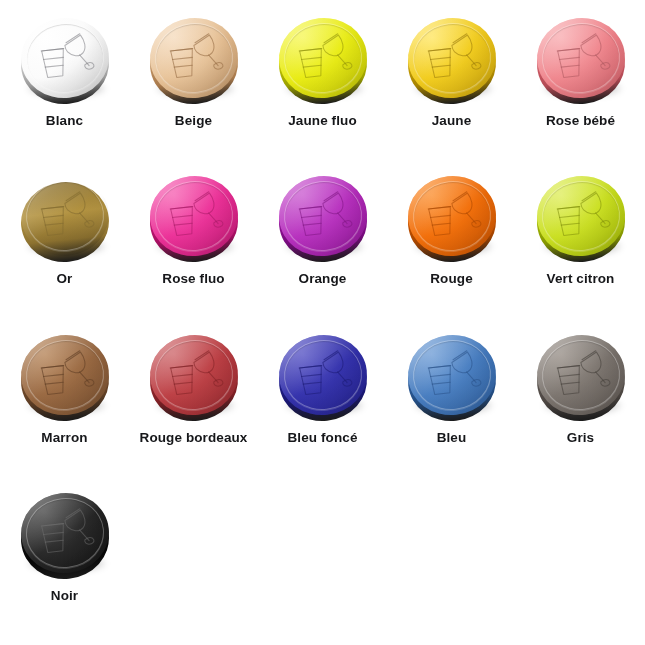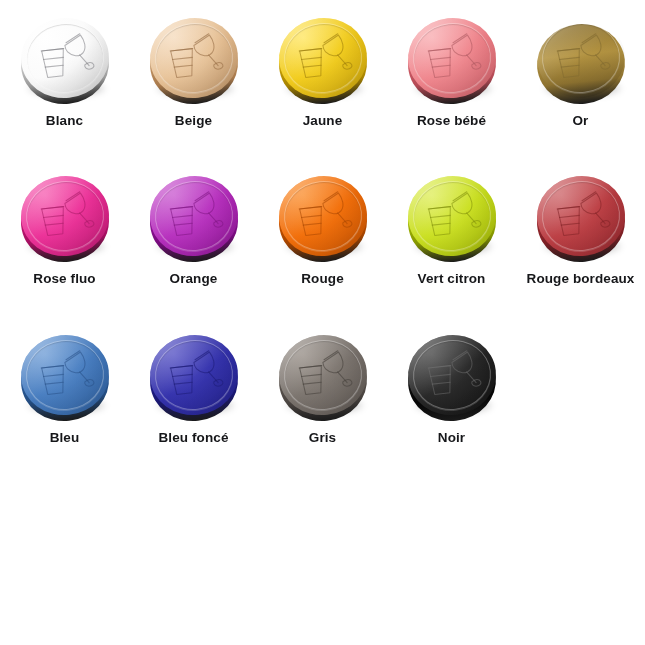--- a/index.html
+++ b/index.html
@@ -191,20 +191,45 @@
             </div>
           </div>
         </div>
       </div>
       <div class="token-label">Beige</div>
     </div>
     <div class="token-cell">
       <div class="coin-stage">
         <div class="coin-shadow"></div>
         <div class="coin">
+          <div class="coin-rim" style="background: linear-gradient(rgb(155, 160, 0) 0%, rgb(201, 204, 5) 38%, rgb(155, 160, 0) 72%, rgb(26, 26, 26) 100%);"></div>
+          <div class="coin-face" style="background: radial-gradient(at 30% 22%, rgb(246, 247, 94) 0%, rgb(233, 236, 22) 46%, rgb(201, 204, 5) 92%, rgb(155, 160, 0) 100%);">
+            <div class="coin-gloss"></div>
+            <div class="coin-ring"></div>
+            <div class="coin-emboss">
+              <svg viewBox="0 0 66 58" fill="none" stroke="rgba(140,142,10,0.55)" stroke-width="1.05" stroke-linecap="round" stroke-linejoin="round">
+                <path d="M10.5 19.5 L13.8 46.5 L29.0 46.5 L32.3 19.5 Z"></path>
+                <path d="M10.0 19.5 L32.8 19.5"></path>
+                <path d="M11.4 28.2 L31.4 28.2"></path>
+                <path d="M12.3 36.0 L30.5 36.0"></path>
+                <path d="M34.2 16.5 L50.8 7.8 C54.6 14.0 55.6 21.4 51.4 25.8 C47.4 30.0 40.2 28.0 36.2 23.2 C34.9 21.6 34.2 19.0 34.2 16.5 Z"></path>
+                <path d="M35.6 14.0 L50.2 6.4"></path>
+                <path d="M47.8 27.4 L56.2 39.2"></path>
+                <path d="M52.0 38.0 C55.4 35.2 59.6 35.6 60.8 38.4 C61.8 40.8 59.2 43.0 55.6 42.6 C53.0 42.3 51.2 40.2 52.0 38.0 Z"></path>
+              </svg>
+            </div>
+          </div>
+        </div>
+      </div>
+      <div class="token-label">Jaune fluo</div>
+    </div>
+    <div class="token-cell">
+      <div class="coin-stage">
+        <div class="coin-shadow"></div>
+        <div class="coin">
           <div class="coin-rim" style="background: linear-gradient(rgb(167, 131, 0) 0%, rgb(210, 169, 10) 38%, rgb(167, 131, 0) 72%, rgb(26, 26, 26) 100%);"></div>
           <div class="coin-face" style="background: radial-gradient(at 30% 22%, rgb(255, 231, 104) 0%, rgb(242, 205, 32) 46%, rgb(210, 169, 10) 92%, rgb(167, 131, 0) 100%);">
             <div class="coin-gloss"></div>
             <div class="coin-ring"></div>
             <div class="coin-emboss">
               <svg viewBox="0 0 66 58" fill="none" stroke="rgba(150,118,10,0.55)" stroke-width="1.05" stroke-linecap="round" stroke-linejoin="round">
                 <path d="M10.5 19.5 L13.8 46.5 L29.0 46.5 L32.3 19.5 Z"></path>
                 <path d="M10.0 19.5 L32.8 19.5"></path>
                 <path d="M11.4 28.2 L31.4 28.2"></path>
                 <path d="M12.3 36.0 L30.5 36.0"></path>
@@ -366,20 +391,45 @@
             </div>
           </div>
         </div>
       </div>
       <div class="token-label">Vert citron</div>
     </div>
     <div class="token-cell">
       <div class="coin-stage">
         <div class="coin-shadow"></div>
         <div class="coin">
+          <div class="coin-rim" style="background: linear-gradient(rgb(95, 62, 36) 0%, rgb(124, 82, 49) 38%, rgb(95, 62, 36) 72%, rgb(26, 26, 26) 100%);"></div>
+          <div class="coin-face" style="background: radial-gradient(at 30% 22%, rgb(185, 138, 96) 0%, rgb(154, 106, 67) 46%, rgb(124, 82, 49) 92%, rgb(95, 62, 36) 100%);">
+            <div class="coin-gloss"></div>
+            <div class="coin-ring"></div>
+            <div class="coin-emboss">
+              <svg viewBox="0 0 66 58" fill="none" stroke="rgba(95,62,36,0.60)" stroke-width="1.05" stroke-linecap="round" stroke-linejoin="round">
+                <path d="M10.5 19.5 L13.8 46.5 L29.0 46.5 L32.3 19.5 Z"></path>
+                <path d="M10.0 19.5 L32.8 19.5"></path>
+                <path d="M11.4 28.2 L31.4 28.2"></path>
+                <path d="M12.3 36.0 L30.5 36.0"></path>
+                <path d="M34.2 16.5 L50.8 7.8 C54.6 14.0 55.6 21.4 51.4 25.8 C47.4 30.0 40.2 28.0 36.2 23.2 C34.9 21.6 34.2 19.0 34.2 16.5 Z"></path>
+                <path d="M35.6 14.0 L50.2 6.4"></path>
+                <path d="M47.8 27.4 L56.2 39.2"></path>
+                <path d="M52.0 38.0 C55.4 35.2 59.6 35.6 60.8 38.4 C61.8 40.8 59.2 43.0 55.6 42.6 C53.0 42.3 51.2 40.2 52.0 38.0 Z"></path>
+              </svg>
+            </div>
+          </div>
+        </div>
+      </div>
+      <div class="token-label">Marron</div>
+    </div>
+    <div class="token-cell">
+      <div class="coin-stage">
+        <div class="coin-shadow"></div>
+        <div class="coin">
           <div class="coin-rim" style="background: linear-gradient(rgb(124, 31, 36) 0%, rgb(156, 42, 48) 38%, rgb(124, 31, 36) 72%, rgb(26, 26, 26) 100%);"></div>
           <div class="coin-face" style="background: radial-gradient(at 30% 22%, rgb(208, 110, 114) 0%, rgb(189, 65, 70) 46%, rgb(156, 42, 48) 92%, rgb(124, 31, 36) 100%);">
             <div class="coin-gloss"></div>
             <div class="coin-ring"></div>
             <div class="coin-emboss">
               <svg viewBox="0 0 66 58" fill="none" stroke="rgba(125,32,37,0.55)" stroke-width="1.05" stroke-linecap="round" stroke-linejoin="round">
                 <path d="M10.5 19.5 L13.8 46.5 L29.0 46.5 L32.3 19.5 Z"></path>
                 <path d="M10.0 19.5 L32.8 19.5"></path>
                 <path d="M11.4 28.2 L31.4 28.2"></path>
                 <path d="M12.3 36.0 L30.5 36.0"></path>
@@ -391,20 +441,45 @@
             </div>
           </div>
         </div>
       </div>
       <div class="token-label">Rouge bordeaux</div>
     </div>
     <div class="token-cell">
       <div class="coin-stage">
         <div class="coin-shadow"></div>
         <div class="coin">
+          <div class="coin-rim" style="background: linear-gradient(rgb(25, 23, 112) 0%, rgb(35, 33, 144) 38%, rgb(25, 23, 112) 72%, rgb(26, 26, 26) 100%);"></div>
+          <div class="coin-face" style="background: radial-gradient(at 30% 22%, rgb(93, 90, 199) 0%, rgb(54, 52, 173) 46%, rgb(35, 33, 144) 92%, rgb(25, 23, 112) 100%);">
+            <div class="coin-gloss"></div>
+            <div class="coin-ring"></div>
+            <div class="coin-emboss">
+              <svg viewBox="0 0 66 58" fill="none" stroke="rgba(30,28,120,0.60)" stroke-width="1.05" stroke-linecap="round" stroke-linejoin="round">
+                <path d="M10.5 19.5 L13.8 46.5 L29.0 46.5 L32.3 19.5 Z"></path>
+                <path d="M10.0 19.5 L32.8 19.5"></path>
+                <path d="M11.4 28.2 L31.4 28.2"></path>
+                <path d="M12.3 36.0 L30.5 36.0"></path>
+                <path d="M34.2 16.5 L50.8 7.8 C54.6 14.0 55.6 21.4 51.4 25.8 C47.4 30.0 40.2 28.0 36.2 23.2 C34.9 21.6 34.2 19.0 34.2 16.5 Z"></path>
+                <path d="M35.6 14.0 L50.2 6.4"></path>
+                <path d="M47.8 27.4 L56.2 39.2"></path>
+                <path d="M52.0 38.0 C55.4 35.2 59.6 35.6 60.8 38.4 C61.8 40.8 59.2 43.0 55.6 42.6 C53.0 42.3 51.2 40.2 52.0 38.0 Z"></path>
+              </svg>
+            </div>
+          </div>
+        </div>
+      </div>
+      <div class="token-label">Bleu foncé</div>
+    </div>
+    <div class="token-cell">
+      <div class="coin-stage">
+        <div class="coin-shadow"></div>
+        <div class="coin">
           <div class="coin-rim" style="background: linear-gradient(rgb(35, 76, 128) 0%, rgb(47, 97, 162) 38%, rgb(35, 76, 128) 72%, rgb(26, 26, 26) 100%);"></div>
           <div class="coin-face" style="background: radial-gradient(at 30% 22%, rgb(118, 162, 216) 0%, rgb(74, 127, 193) 46%, rgb(47, 97, 162) 92%, rgb(35, 76, 128) 100%);">
             <div class="coin-gloss"></div>
             <div class="coin-ring"></div>
             <div class="coin-emboss">
               <svg viewBox="0 0 66 58" fill="none" stroke="rgba(40,80,135,0.55)" stroke-width="1.05" stroke-linecap="round" stroke-linejoin="round">
                 <path d="M10.5 19.5 L13.8 46.5 L29.0 46.5 L32.3 19.5 Z"></path>
                 <path d="M10.0 19.5 L32.8 19.5"></path>
                 <path d="M11.4 28.2 L31.4 28.2"></path>
                 <path d="M12.3 36.0 L30.5 36.0"></path>
@@ -416,45 +491,20 @@
             </div>
           </div>
         </div>
       </div>
       <div class="token-label">Bleu</div>
     </div>
     <div class="token-cell">
       <div class="coin-stage">
         <div class="coin-shadow"></div>
         <div class="coin">
-          <div class="coin-rim" style="background: linear-gradient(rgb(25, 23, 112) 0%, rgb(35, 33, 144) 38%, rgb(25, 23, 112) 72%, rgb(26, 26, 26) 100%);"></div>
-          <div class="coin-face" style="background: radial-gradient(at 30% 22%, rgb(93, 90, 199) 0%, rgb(54, 52, 173) 46%, rgb(35, 33, 144) 92%, rgb(25, 23, 112) 100%);">
-            <div class="coin-gloss"></div>
-            <div class="coin-ring"></div>
-            <div class="coin-emboss">
-              <svg viewBox="0 0 66 58" fill="none" stroke="rgba(30,28,120,0.60)" stroke-width="1.05" stroke-linecap="round" stroke-linejoin="round">
-                <path d="M10.5 19.5 L13.8 46.5 L29.0 46.5 L32.3 19.5 Z"></path>
-                <path d="M10.0 19.5 L32.8 19.5"></path>
-                <path d="M11.4 28.2 L31.4 28.2"></path>
-                <path d="M12.3 36.0 L30.5 36.0"></path>
-                <path d="M34.2 16.5 L50.8 7.8 C54.6 14.0 55.6 21.4 51.4 25.8 C47.4 30.0 40.2 28.0 36.2 23.2 C34.9 21.6 34.2 19.0 34.2 16.5 Z"></path>
-                <path d="M35.6 14.0 L50.2 6.4"></path>
-                <path d="M47.8 27.4 L56.2 39.2"></path>
-                <path d="M52.0 38.0 C55.4 35.2 59.6 35.6 60.8 38.4 C61.8 40.8 59.2 43.0 55.6 42.6 C53.0 42.3 51.2 40.2 52.0 38.0 Z"></path>
-              </svg>
-            </div>
-          </div>
-        </div>
-      </div>
-      <div class="token-label">Bleu foncé</div>
-    </div>
-    <div class="token-cell">
-      <div class="coin-stage">
-        <div class="coin-shadow"></div>
-        <div class="coin">
           <div class="coin-rim" style="background: linear-gradient(rgb(75, 69, 65) 0%, rgb(97, 90, 85) 38%, rgb(75, 69, 65) 72%, rgb(26, 26, 26) 100%);"></div>
           <div class="coin-face" style="background: radial-gradient(at 30% 22%, rgb(156, 148, 141) 0%, rgb(125, 118, 112) 46%, rgb(97, 90, 85) 92%, rgb(75, 69, 65) 100%);">
             <div class="coin-gloss"></div>
             <div class="coin-ring"></div>
             <div class="coin-emboss">
               <svg viewBox="0 0 66 58" fill="none" stroke="rgba(70,65,60,0.60)" stroke-width="1.05" stroke-linecap="round" stroke-linejoin="round">
                 <path d="M10.5 19.5 L13.8 46.5 L29.0 46.5 L32.3 19.5 Z"></path>
                 <path d="M10.0 19.5 L32.8 19.5"></path>
                 <path d="M11.4 28.2 L31.4 28.2"></path>
                 <path d="M12.3 36.0 L30.5 36.0"></path>

